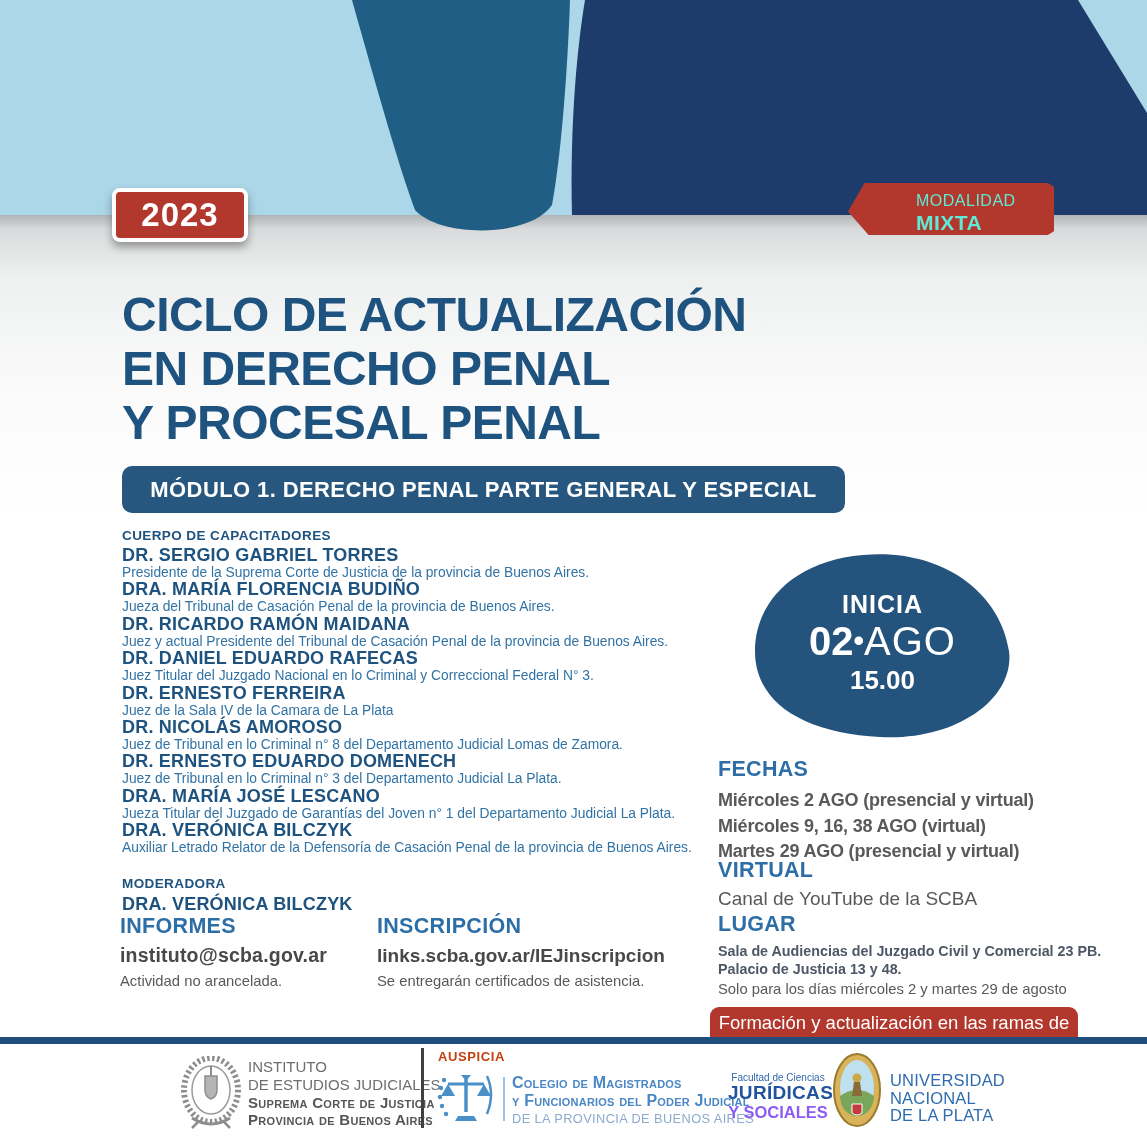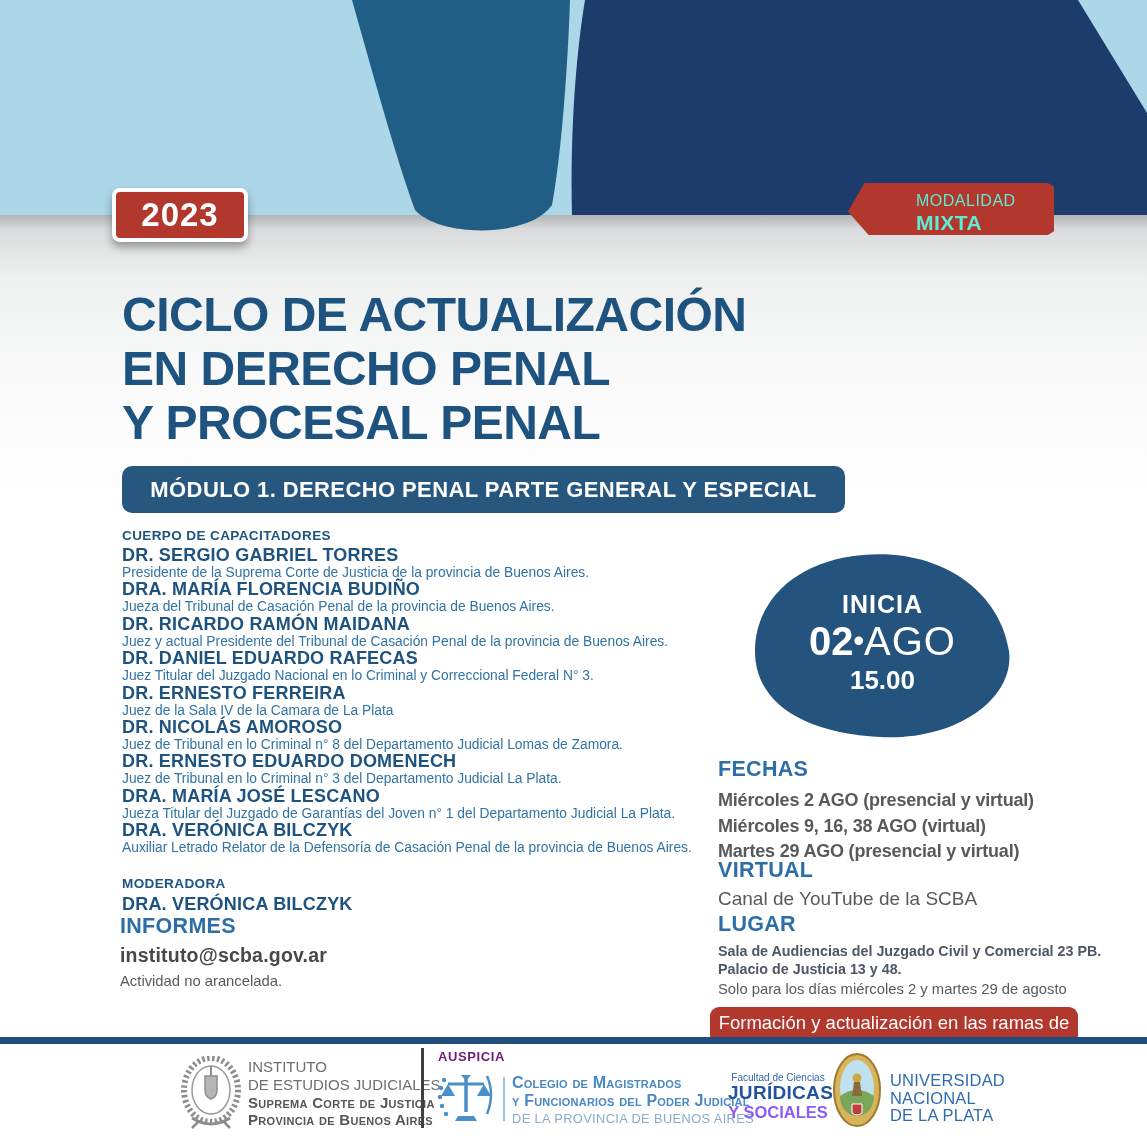--- a/index.html
+++ b/index.html
@@ -62,21 +62,21 @@
   .lugar .l-note{font-size:14.8px;color:var(--gray-text);margin-top:3px;}
   .ribbon{position:absolute;left:710px;top:1007px;width:368px;height:38px;z-index:4;
     background:var(--red);border-radius:9px;color:#fff;font-size:18.5px;text-align:center;
     padding-top:5px;box-sizing:border-box;}
   .rule{position:absolute;left:0;top:1037px;width:100%;height:7px;background:#1f4e7d;z-index:5;}
   .footer{position:absolute;left:0;top:1044px;width:100%;height:114px;background:#fff;z-index:4;}
   .iej-logo{position:absolute;left:180px;top:12px;}
   .iej-text{position:absolute;left:248px;top:14px;color:#6d6e70;font-size:15px;line-height:18px;}
   .iej-text .sc{font-variant:small-caps;font-weight:bold;color:#55565a;font-size:15px;line-height:17px;letter-spacing:.3px;}
   .auspicia-bar{position:absolute;left:421px;top:4px;width:3px;height:80px;background:#404040;}
-  .auspicia-label{position:absolute;left:438px;top:5px;font-size:13px;font-weight:bold;color:#701a75;letter-spacing:.6px;}
+  .auspicia-label{position:absolute;left:438px;top:5px;font-size:13px;font-weight:bold;color:#c2410c;letter-spacing:.6px;}
   .colegio-logo{position:absolute;left:437px;top:26px;}
   .colegio-bar{position:absolute;left:503px;top:33px;width:2px;height:44px;background:#9cc0dd;}
   .colegio-text{position:absolute;left:512px;top:30px;}
   .colegio-text .cl{font-variant:small-caps;font-weight:bold;color:var(--footer-blue);font-size:16px;line-height:18px;letter-spacing:.2px;}
   .colegio-text .cl3{color:var(--footer-blue-light);font-size:12.8px;line-height:17px;letter-spacing:.4px;}
   .facultad-text{position:absolute;left:728px;top:28px;width:100px;text-align:center;color:#2f66ad;}
   .facultad-text .fc1{font-size:10px;}
   .facultad-text .fc2{font-size:19px;font-weight:bold;color:#2053a0;line-height:20px;letter-spacing:.3px;}
   .facultad-text .fc3{font-size:16.5px;font-weight:bold;color:#8b5cf6;line-height:19px;}
   .unlp-logo{position:absolute;left:832px;top:8px;}
@@ -176,20 +176,25 @@
     <div class="info-heading">VIRTUAL</div>
     <div class="v-line">Canal de YouTube de la SCBA</div>
   </div>
 
   <div class="informes">
     <div class="info-heading">INFORMES</div>
     <div class="big">instituto@scba.gov.ar</div>
     <div class="note">Actividad no arancelada.</div>
   </div>
 
+  <div class="inscripcion">
+    <div class="info-heading">INSCRIPCIÓN</div>
+    <div class="big">links.scba.gov.ar/IEJinscripcion</div>
+    <div class="note">Se entregarán certificados de asistencia.</div>
+  </div>
 
   <div class="lugar">
     <div class="info-heading">LUGAR</div>
     <div class="l-bolds">
       <div class="l-bold">Sala de Audiencias del Juzgado Civil y Comercial 23 PB.</div>
       <div class="l-bold">Palacio de Justicia 13 y 48.</div>
     </div>
     <div class="l-note">Solo para los días miércoles 2 y martes 29 de agosto</div>
   </div>
 

